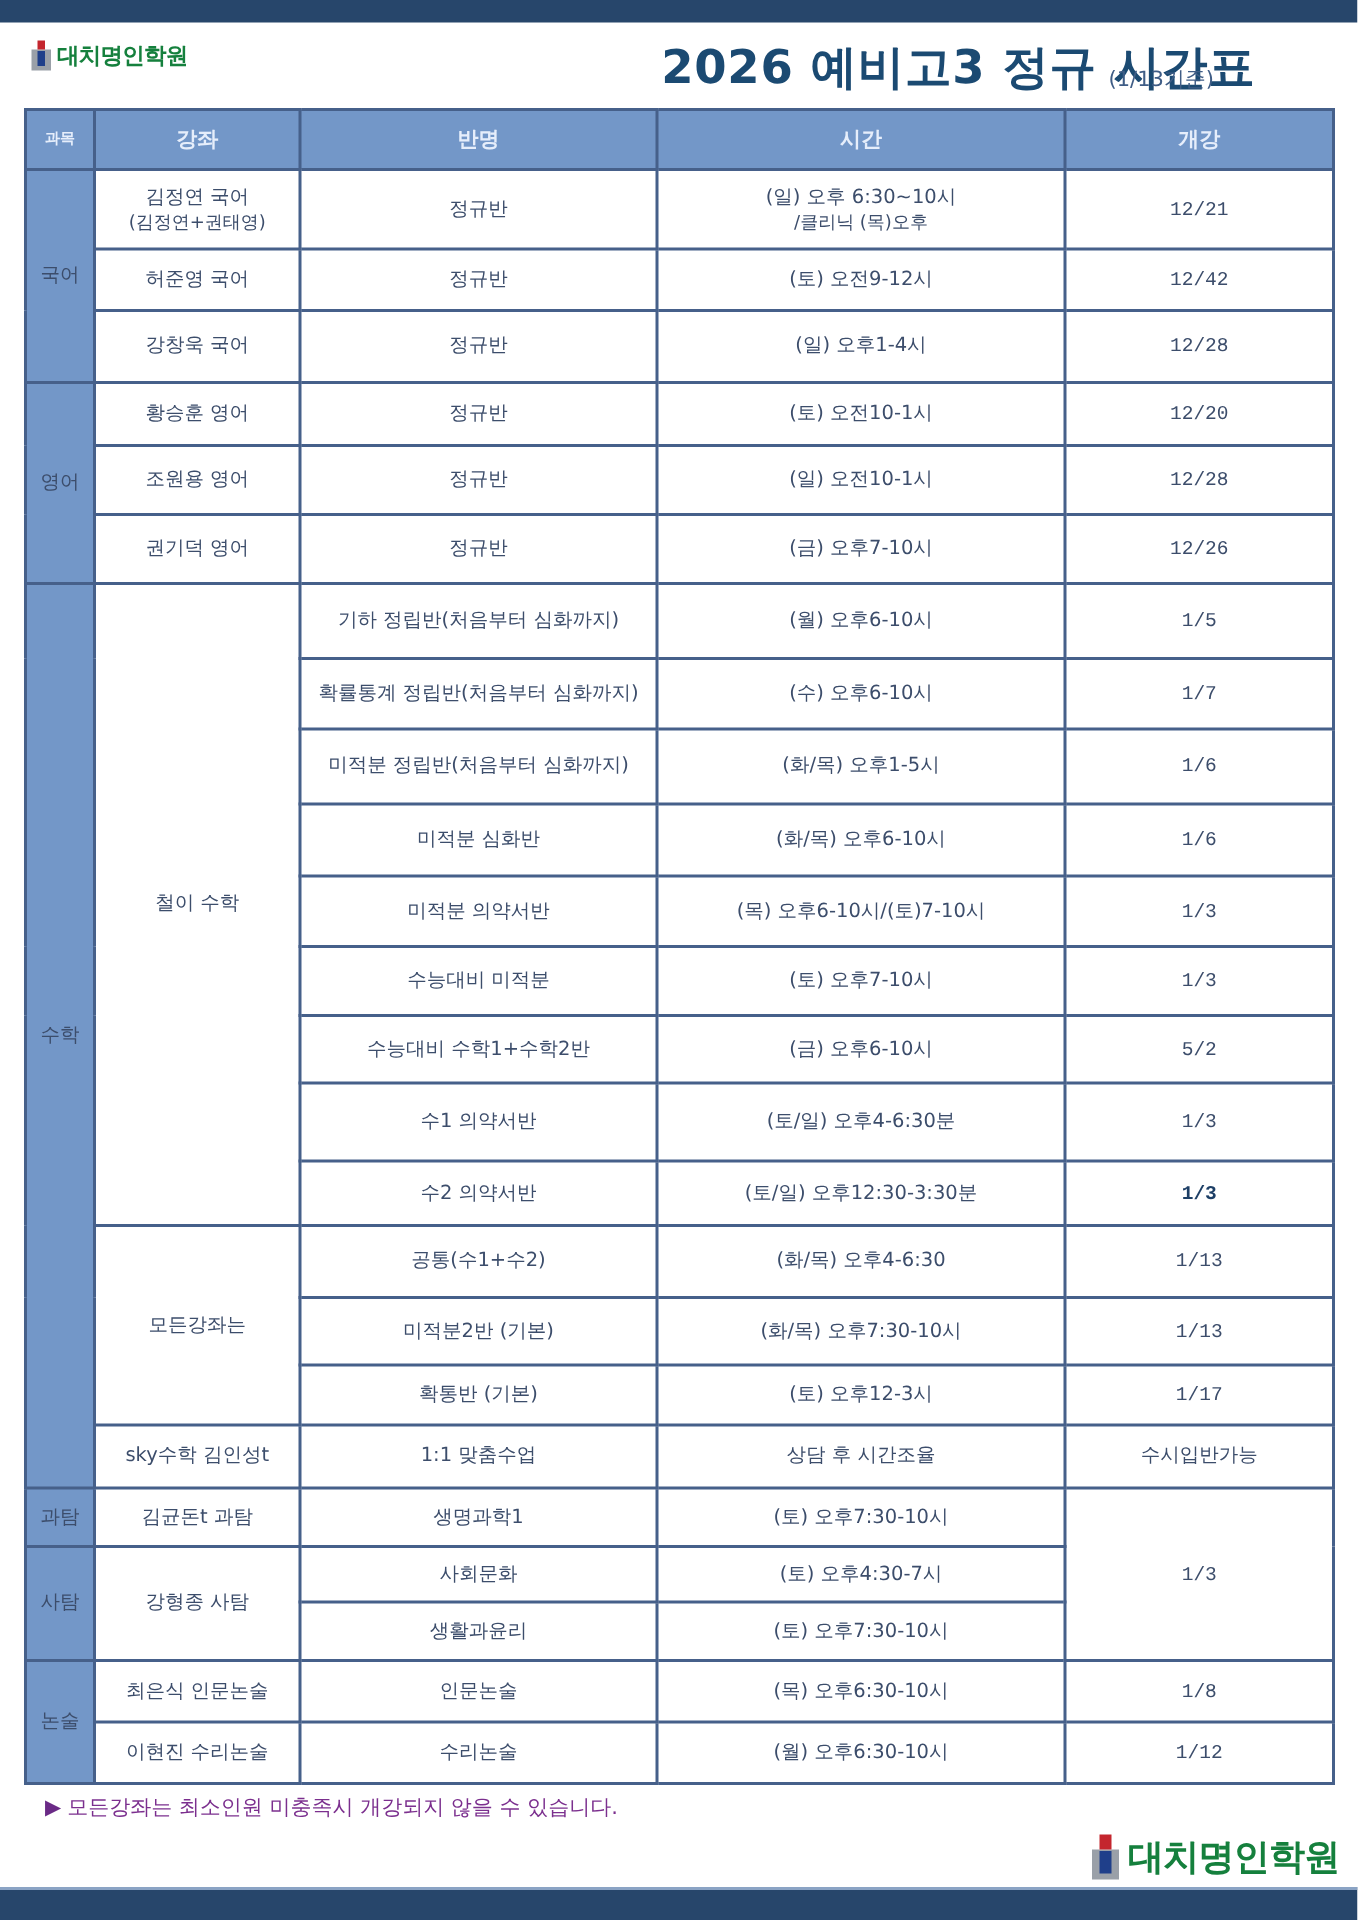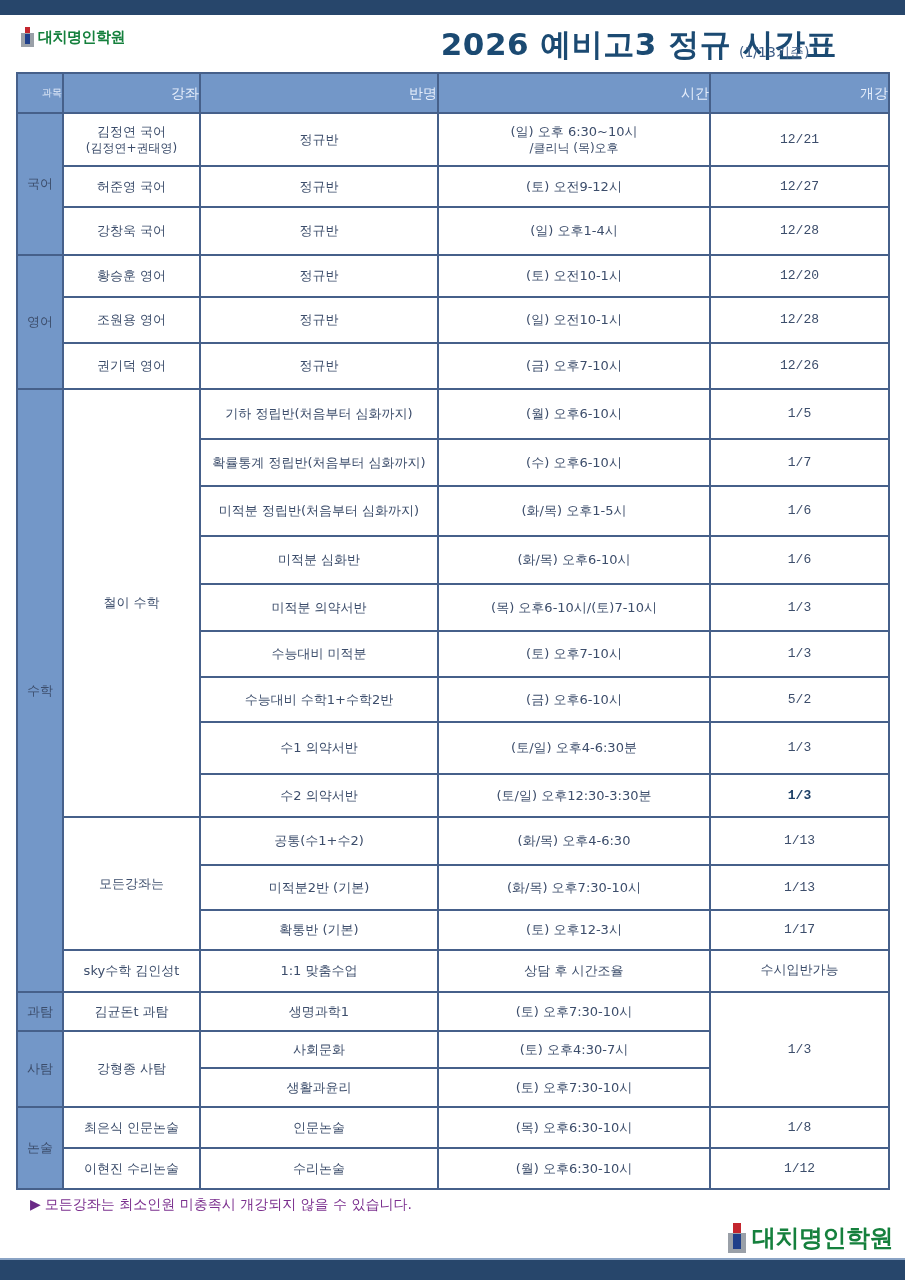--- a/index.html
+++ b/index.html
@@ -17,21 +17,21 @@
   .logo-top { left: 21px; top: 27px; }
   .logo-top .mark { width: 13px; height: 20px; margin-right: 4px; }
   .logo-top .txt { font-size: 15px; }
   .logo-bottom { left: 728px; top: 1222px; }
   .logo-bottom .mark { width: 18px; height: 30px; margin-right: 6px; }
   .logo-bottom .txt { font-size: 24px; }
   .title { position: absolute; left: 0; width: 837px; top: 24px; text-align: right; font-size: 31px; font-weight: bold; color: #1b4a72; letter-spacing: 0.5px; }
   .asof { position: absolute; left: 739px; top: 44px; font-size: 14px; color: #3f5d86; }
   table.sched { position: absolute; left: 16px; top: 72px; width: 872px; border-collapse: collapse; table-layout: fixed; }
   table.sched td, table.sched th { border: 2px solid #46608a; text-align: center; vertical-align: middle; font-size: 13px; color: #3c4d6b; font-weight: normal; line-height: 1.35; }
-  table.sched th { background: #7397c8; color: #e6eefb; font-size: 14px; height: 40px; font-weight: normal; text-align: right; }
+  table.sched th { background: #7397c8; color: #e6eefb; font-size: 14px; height: 40px; font-weight: bold; }
   table.sched th.small { font-size: 10px; }
   td.subj { background: #7397c8; color: #e9f0fb; font-size: 12px; }
   td.course { font-weight: bold; font-size: 14px; color: #3a4b6a; }
   td.cls { font-weight: bold; font-size: 13px; color: #344766; }
   td.time { font-size: 13px; color: #4a5870; }
   td.open { font-size: 14px; color: #4a5870; font-family: Liberation Mono, monospace; }
   td.open.bold { font-weight: bold; color: #1d3f66; }
   .sub { font-size: 12px; display: block; }
   .notice { position: absolute; left: 30px; top: 1196px; font-size: 14px; color: #7b2f8e; }
   .notice .arrow { color: #6a2a86; margin-right: 4px; }
@@ -82,21 +82,21 @@
       <td class="time">
         <span>(일) 오후 6:30~10시</span>
         <span class="sub">/클리닉 (목)오후</span>
       </td>
       <td class="open">12/21</td>
     </tr>
     <tr style="height:41px">
       <td class="course">허준영 국어</td>
       <td class="cls">정규반</td>
       <td class="time">(토) 오전9-12시</td>
-      <td class="open">12/27</td>
+      <td class="open">12/42</td>
     </tr>
     <tr style="height:48px">
       <td class="course">강창욱 국어</td>
       <td class="cls">정규반</td>
       <td class="time">(일) 오후1-4시</td>
       <td class="open">12/28</td>
     </tr>
 
     <tr style="height:42px">
       <td class="subj" rowspan="3">영어</td>

